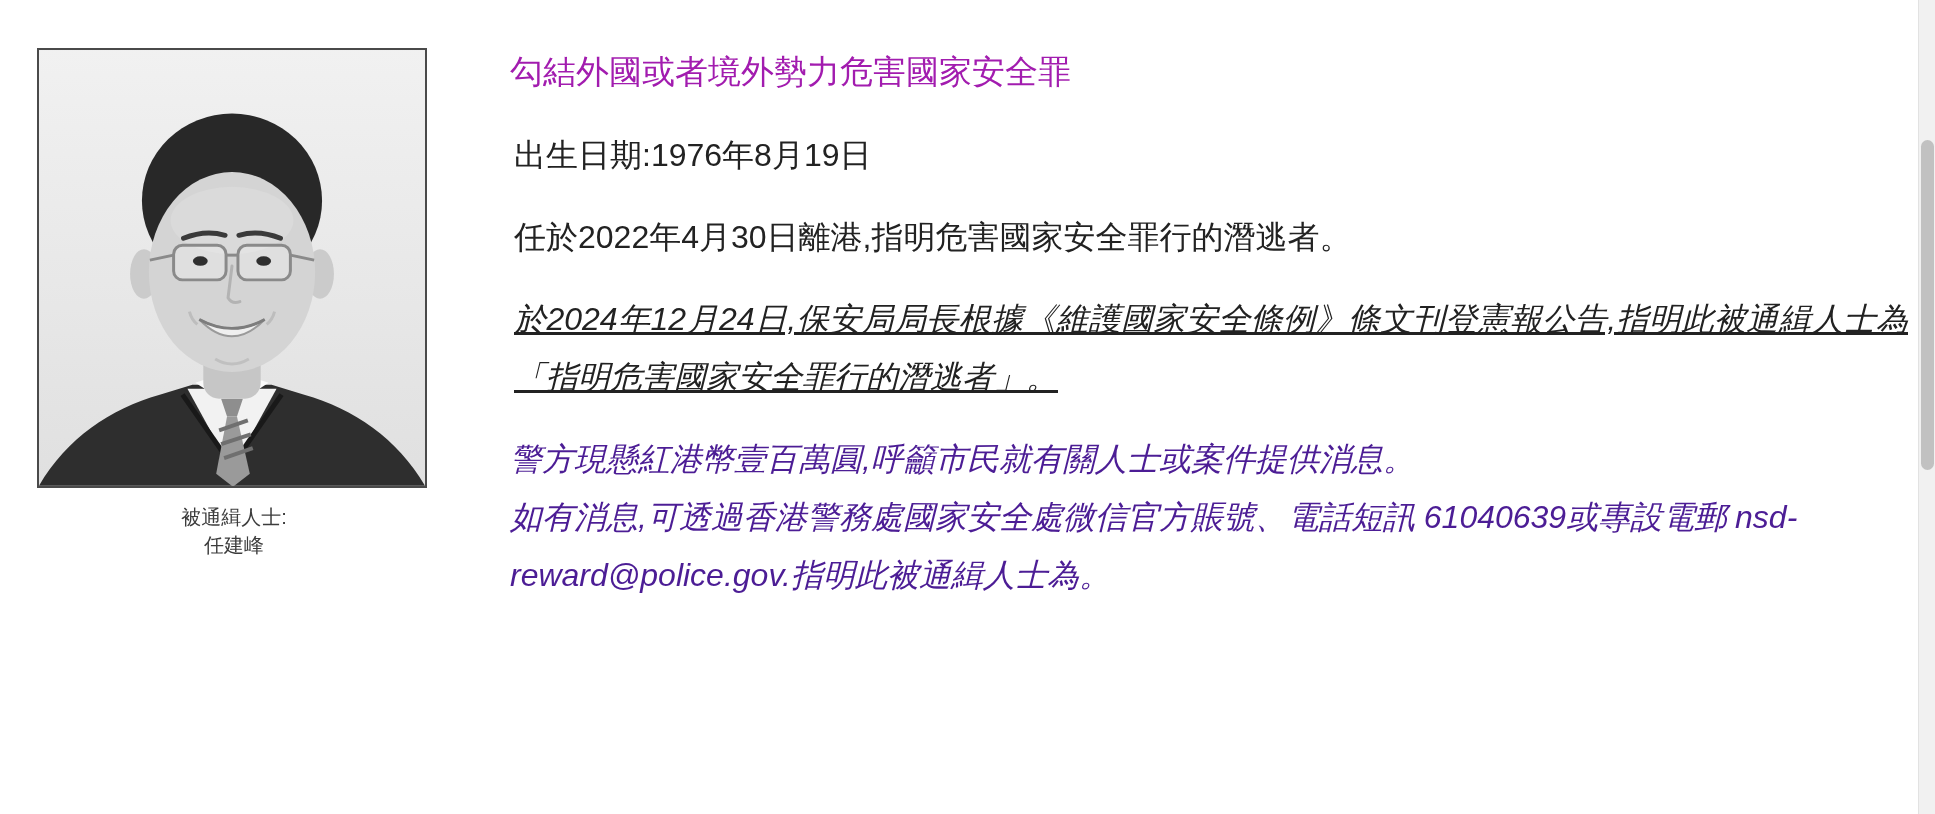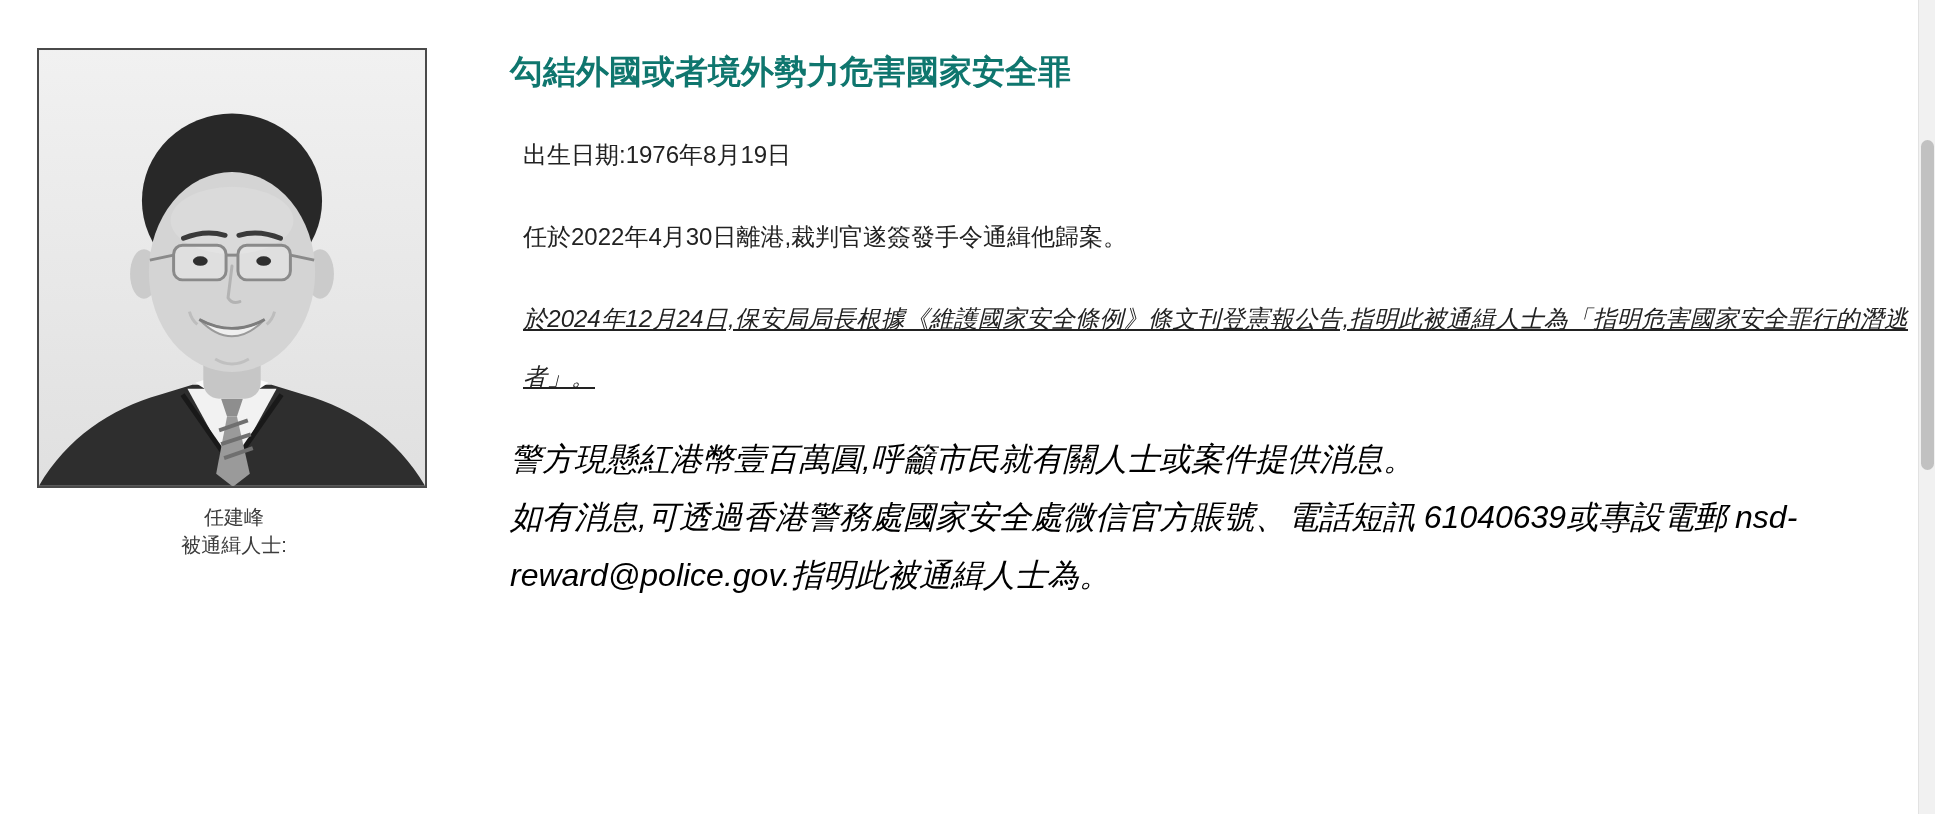--- a/index.html
+++ b/index.html
@@ -28,31 +28,31 @@
     color: #3c3c3c;
     font-size: 20px; line-height: 28px;
   }
 
   
   .content {
     position: absolute; left: 510px; top: 44px; width: 1398px;
     color: #222222;
   }
   .content h2.charge-title {
-    font-size: 33px; font-weight: bold; line-height: 56px;
-    margin: 0 0 26px 0; color: #0f766e;
+    font-size: 33px; font-weight: normal; line-height: 56px;
+    margin: 0 0 26px 0; color: #a21caf;
   }
   .content p {
-    font-size: 24px; line-height: 58px;
-    margin: 0 0 24px 13px;
+    font-size: 32px; line-height: 58px;
+    margin: 0 0 24px 4px;
     text-align: justify;
   }
   .content p.italic { font-style: italic; text-decoration: underline; }
   .reward-block {
-    color: #000000;
+    color: #4c1d95;
     font-style: italic;
     font-size: 32px; line-height: 58px;
     text-align: left;
   }
 
   
   .scrollbar-track {
     position: absolute; right: 0; top: 0;
     width: 17px; height: 814px;
     background: #f1f1f1;
@@ -122,28 +122,28 @@
 
       <path d="M162,272 Q195,290 228,272 Q195,306 162,272 Z" fill="#efefef" stroke="#9a9a9a" stroke-width="2"></path>
       <path d="M162,272 Q195,290 228,272" stroke="#7d7d7d" stroke-width="3" fill="none"></path>
       <path d="M152,264 q2,8 8,13 M238,264 q-2,8 -8,13" stroke="#bdbdbd" stroke-width="3" fill="none"></path>
 
       <path d="M178,312 q17,10 34,0" stroke="#c0c0c0" stroke-width="3" fill="none"></path>
     </svg>
   </div>
 
   <div class="photo-caption">
+    <div>被通緝人士:</div>
     <div>任建峰</div>
-    <div>被通緝人士:</div>
   </div>
 
   <div class="content">
     <h2 class="charge-title">勾結外國或者境外勢力危害國家安全罪</h2>
     <p>出生日期:1976年8月19日</p>
-    <p>任於2022年4月30日離港,裁判官遂簽發手令通緝他歸案。</p>
+    <p>任於2022年4月30日離港,指明危害國家安全罪行的潛逃者。</p>
     <p class="italic">於2024年12月24日,保安局局長根據《維護國家安全條例》條文刊登憲報公告,指明此被通緝人士為「指明危害國家安全罪行的潛逃者」。</p>
     <div class="reward-block">
       <div>警方現懸紅港幣壹百萬圓,呼籲市民就有關人士或案件提供消息。</div>
       <div>如有消息,可透過香港警務處國家安全處微信官方賬號、電話短訊 61040639或專設電郵 nsd-reward@police.gov.指明此被通緝人士為。</div>
     </div>
   </div>
 
   <div class="scrollbar-track">
     <div class="scrollbar-thumb"></div>
   </div>

